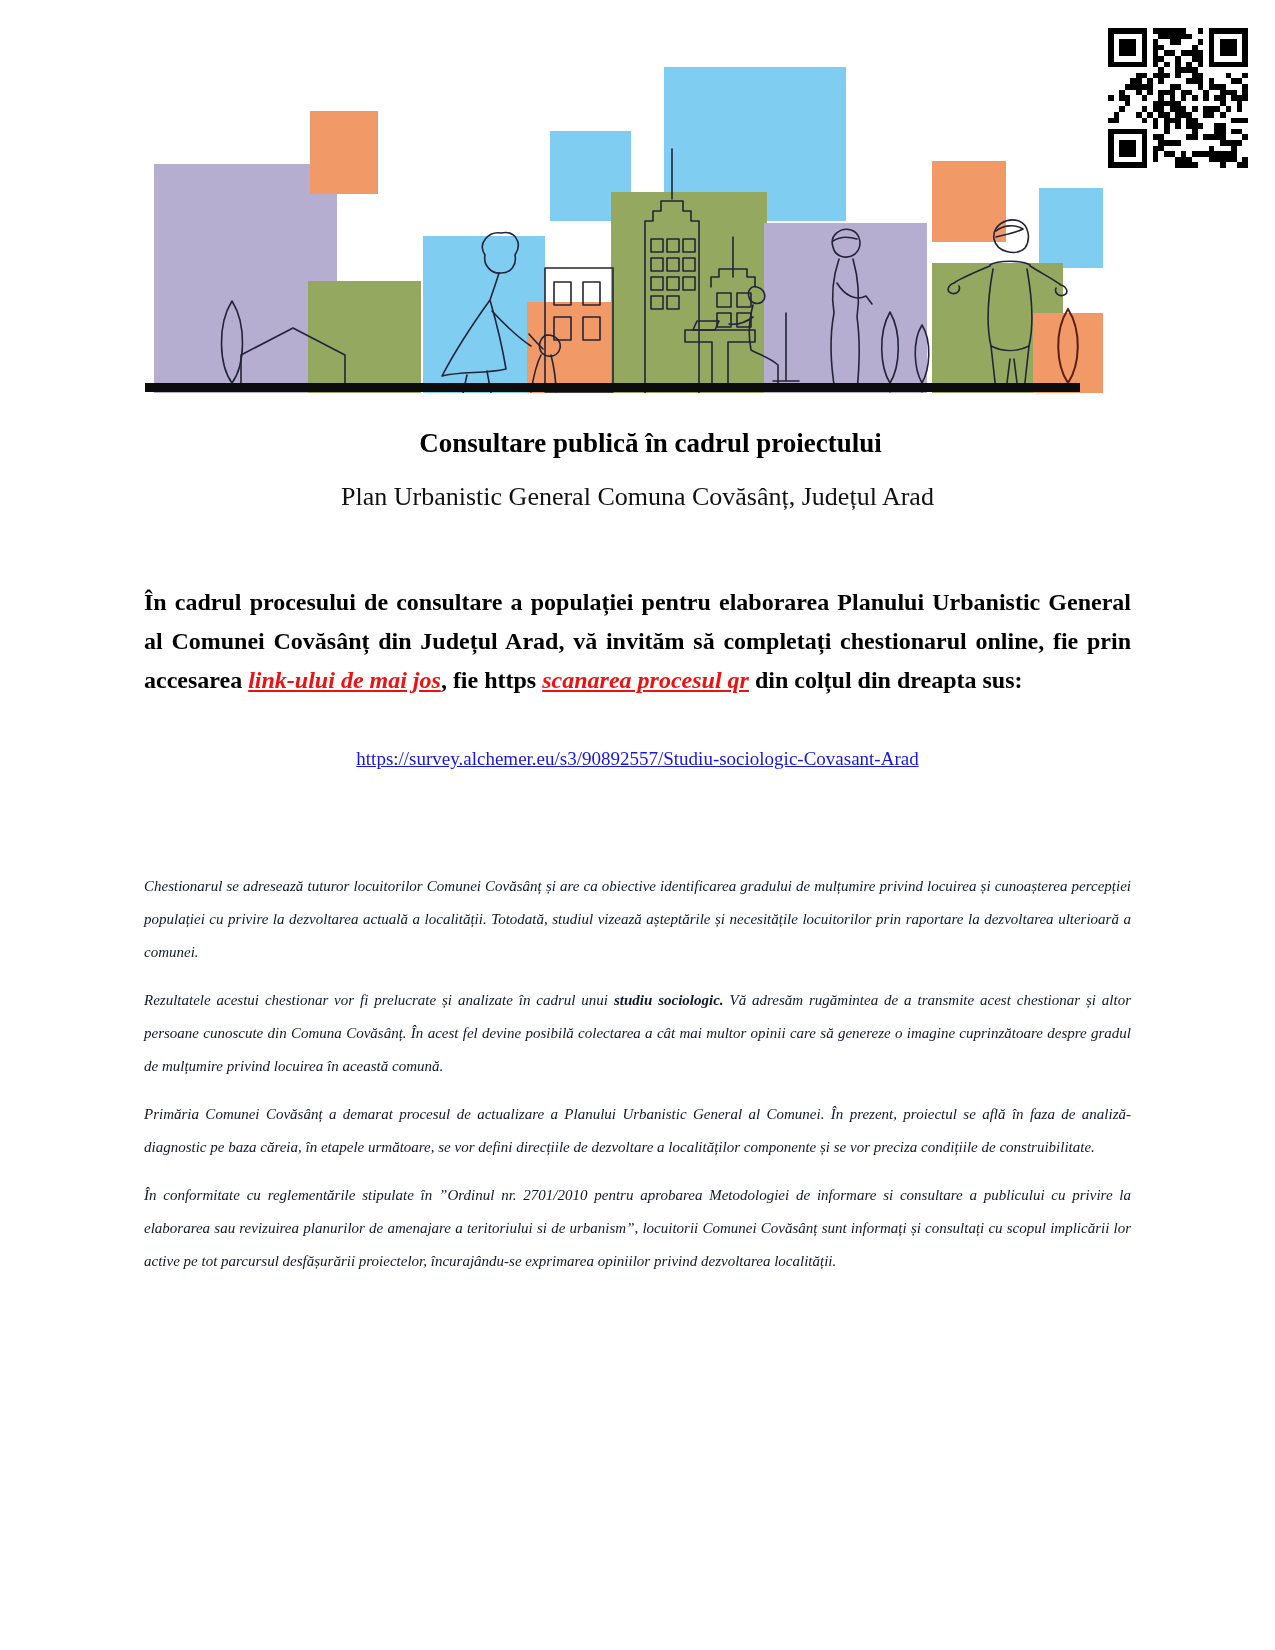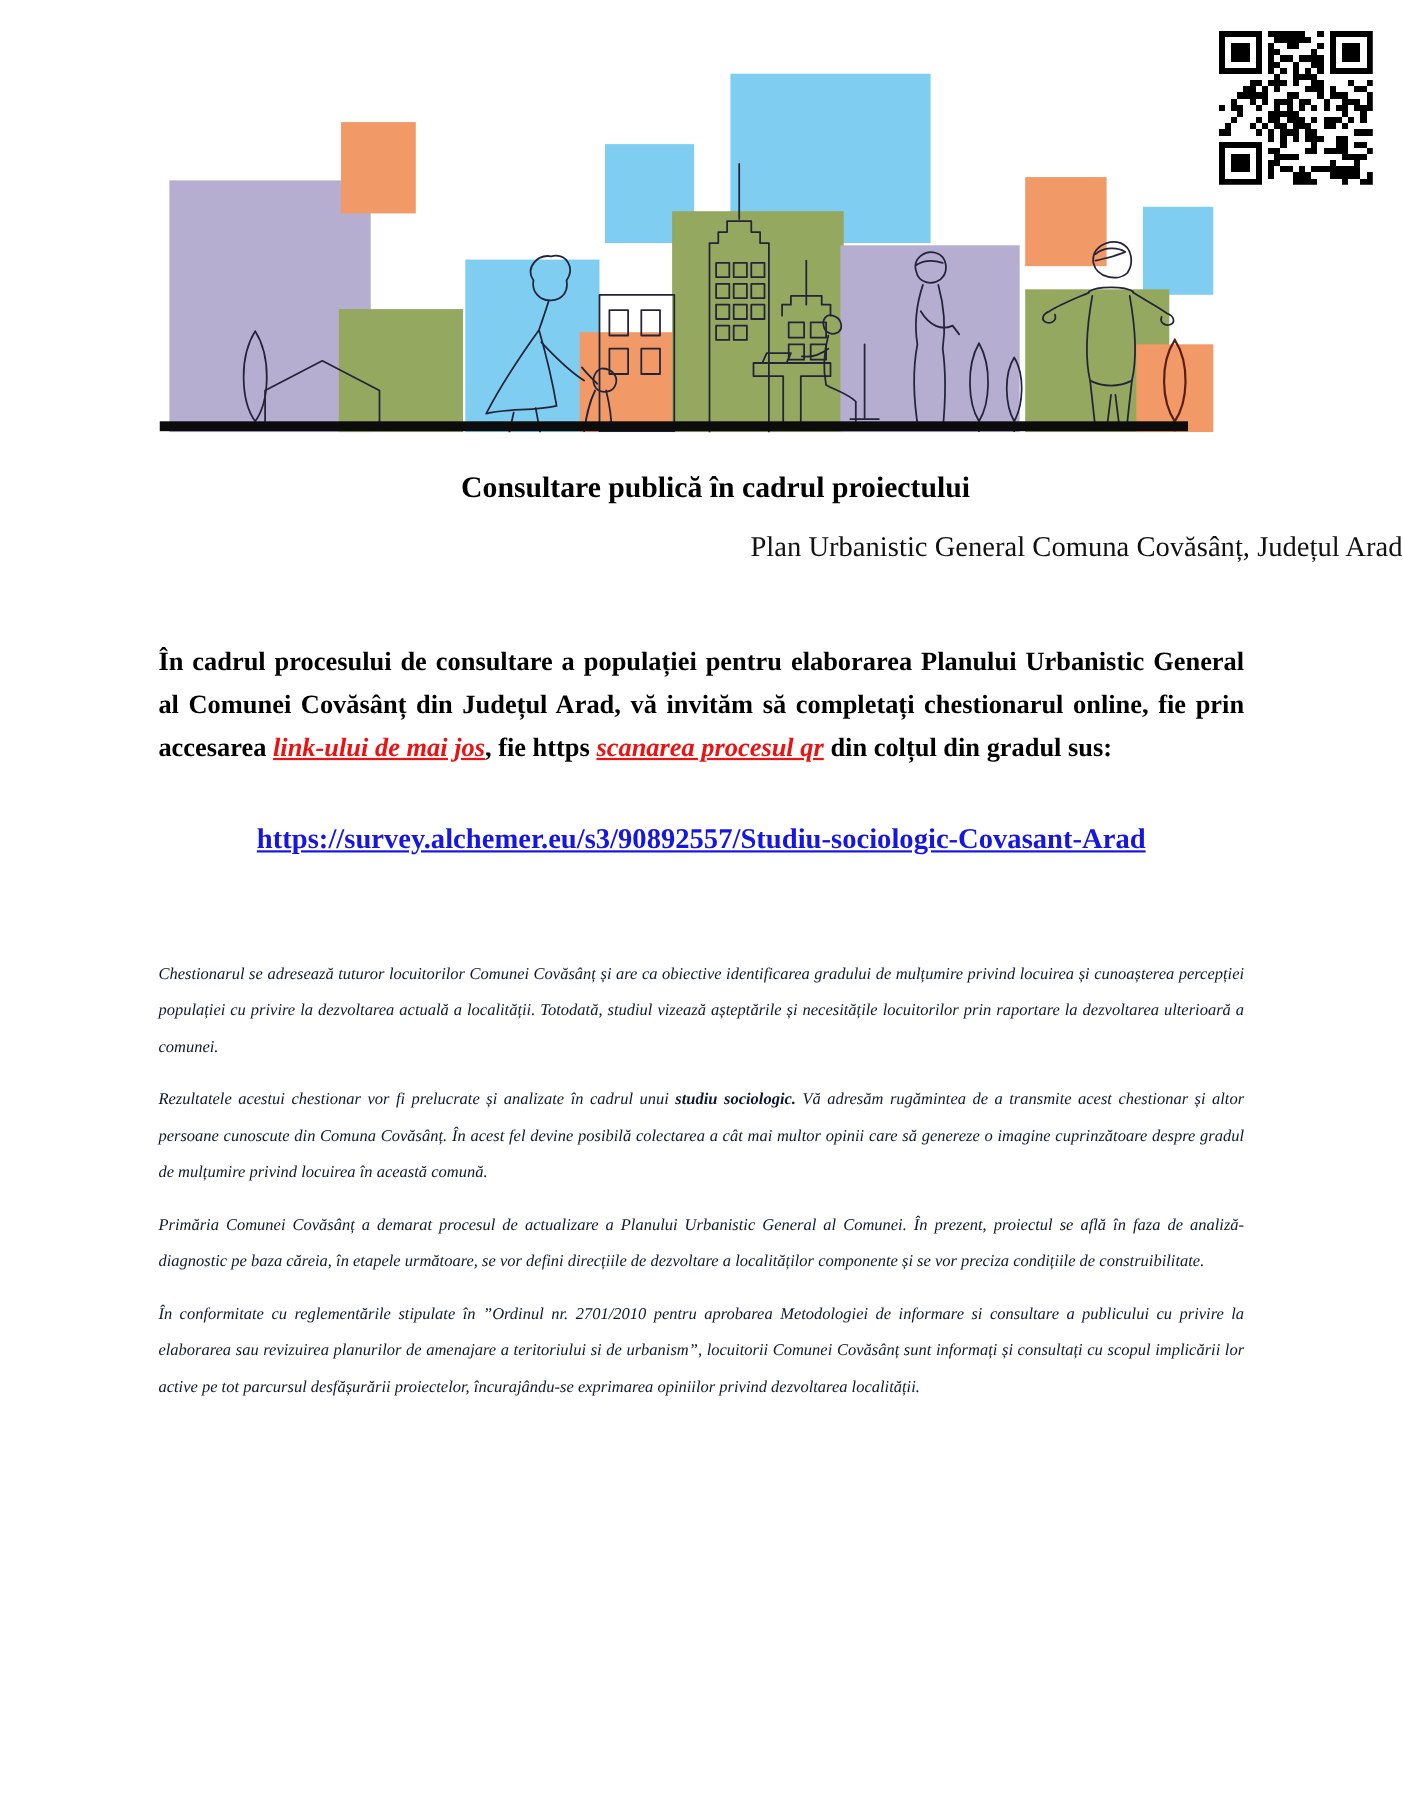--- a/index.html
+++ b/index.html
@@ -9,32 +9,32 @@
   }
   .illustration{position:absolute;left:145px;top:25px;width:960px;height:368px;}
   .illustration svg{display:block;width:100%;height:100%;}
   .qr{position:absolute;left:1108px;top:28px;width:140px;height:140px;}
   .qr svg{display:block;width:100%;height:100%;shape-rendering:crispEdges;}
   .doc-title{
     position:absolute;top:428px;left:13px;width:100%;text-align:center;
     font-size:27px;font-weight:bold;color:#000;
   }
   .doc-subtitle{
-    position:absolute;top:482px;left:0;width:100%;text-align:right;
+    position:absolute;top:482px;left:0;width:100%;text-align:center;
     font-size:26px;color:#111;
   }
   .intro{
     position:absolute;top:583px;left:144px;width:987px;
     font-size:24px;font-weight:bold;line-height:39px;color:#000;
     text-align:justify;
   }
   .red-link{color:var(--accent-red);text-decoration:underline;cursor:pointer;font-style:italic;}
   .survey-link-row{position:absolute;top:748px;left:0;width:100%;text-align:center;}
   .survey-link{
-    font-size:26px;font-weight:bold;color:var(--link-blue);
+    font-size:19px;font-weight:normal;color:var(--link-blue);
     text-decoration:underline;cursor:pointer;
   }
   .body-text{
     position:absolute;top:870px;left:144px;width:987px;
     font-size:15px;line-height:33px;text-align:justify;color:#0f172a;font-style:italic;
   }
   .body-text p{margin:0 0 15px 0;}
   .closing{text-align:center;margin-top:3px;}
   .ink-thin{stroke:var(--ink);stroke-width:1.6;fill:none;stroke-linecap:round;stroke-linejoin:round;}
 </style>
@@ -445,21 +445,21 @@
         <rect x="20" y="24" width="1" height="1"></rect>
         <rect x="23" y="24" width="1" height="1"></rect>
         <rect x="24" y="24" width="1" height="1"></rect>
       </g>
     </svg>
 </div>
 
 <div class="doc-title">Consultare publică în cadrul proiectului</div>
 <div class="doc-subtitle">Plan Urbanistic General Comuna Covăsânț, Județul Arad</div>
 
-<div class="intro"><span>În cadrul procesului de consultare a populației pentru elaborarea Planului Urbanistic General al Comunei Covăsânț din Județul Arad, vă invităm să completați chestionarul online, fie prin accesarea </span><span class="red-link">link-ului de mai jos</span><span>, fie https </span><span class="red-link">scanarea procesul qr</span><span> din colțul din gradul sus:</span></div>
+<div class="intro"><span>În cadrul procesului de consultare a populației pentru elaborarea Planului Urbanistic General al Comunei Covăsânț din Județul Arad, vă invităm să completați chestionarul online, fie prin accesarea </span><span class="red-link">link-ului de mai jos</span><span>, fie https </span><span class="red-link">scanarea procesul qr</span><span> din colțul din dreapta sus:</span></div>
 
 <div class="survey-link-row">
   <a class="survey-link" href="#">https://survey.alchemer.eu/s3/90892557/Studiu-sociologic-Covasant-Arad</a>
 </div>
 
 <div class="body-text">
   <p>Chestionarul se adresează tuturor locuitorilor Comunei Covăsânț și are ca obiective identificarea gradului de mulțumire privind locuirea și cunoașterea percepției populației cu privire la dezvoltarea actuală a localității. Totodată, studiul vizează așteptările și necesitățile locuitorilor prin raportare la dezvoltarea ulterioară a comunei.</p>
   <p><span>Rezultatele acestui chestionar vor fi prelucrate și analizate în cadrul unui </span><b>studiu sociologic.</b><span> Vă adresăm rugămintea de a transmite acest chestionar și altor persoane cunoscute din Comuna Covăsânț. În acest fel devine posibilă colectarea a cât mai multor opinii care să genereze o imagine cuprinzătoare despre gradul de mulțumire privind locuirea în această comună.</span></p>
   <p>Primăria Comunei Covăsânț a demarat procesul de actualizare a Planului Urbanistic General al Comunei. În prezent, proiectul se află în faza de analiză-diagnostic pe baza căreia, în etapele următoare, se vor defini direcțiile de dezvoltare a localităților componente și se vor preciza condițiile de construibilitate.</p>
   <p>În conformitate cu reglementările stipulate în ”Ordinul nr. 2701/2010 pentru aprobarea Metodologiei de informare si consultare a publicului cu privire la elaborarea sau revizuirea planurilor de amenajare a teritoriului si de urbanism”, locuitorii Comunei Covăsânț sunt informați și consultați cu scopul implicării lor active pe tot parcursul desfășurării proiectelor, încurajându-se exprimarea opiniilor privind dezvoltarea localității.</p>

